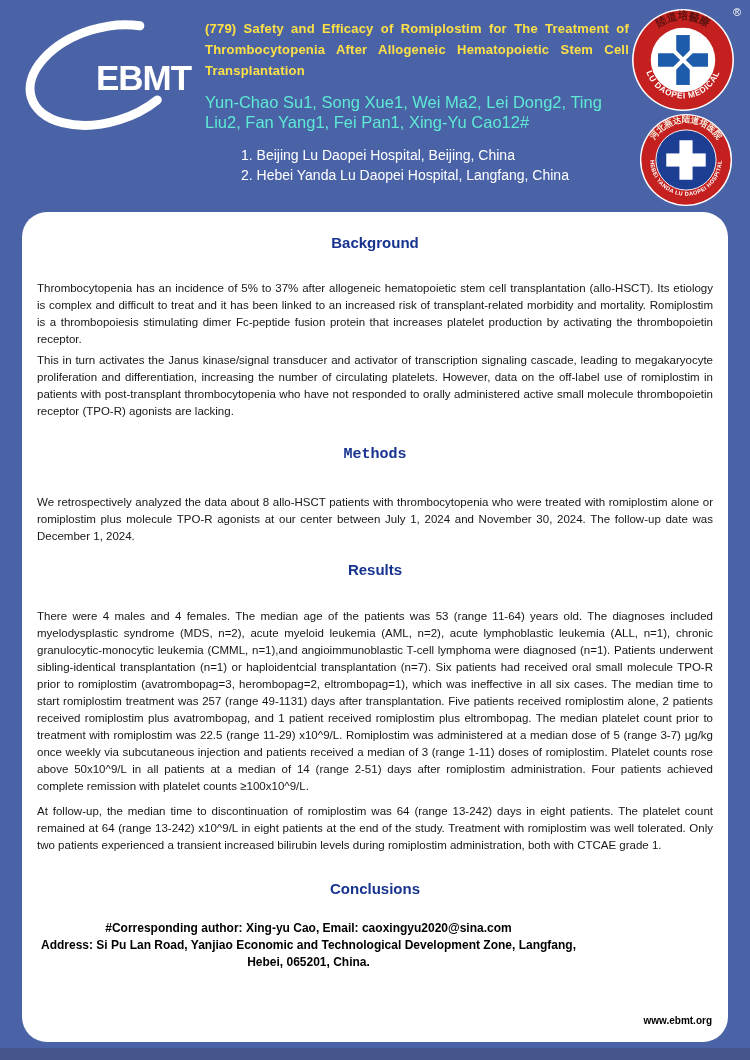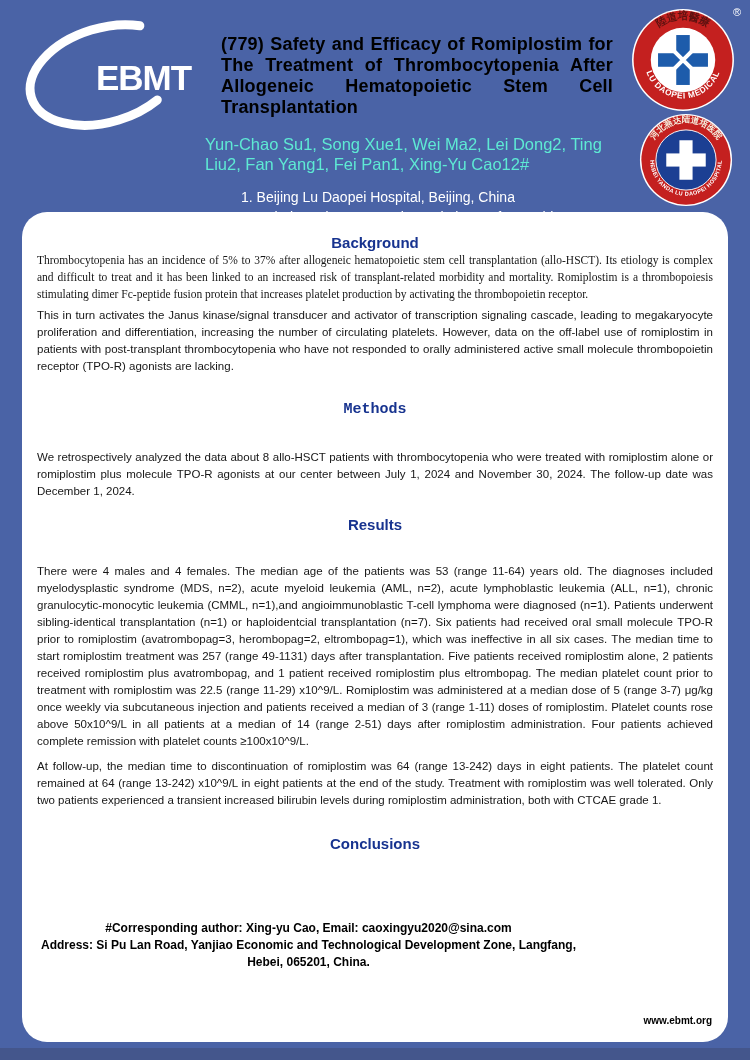--- a/index.html
+++ b/index.html
@@ -9,22 +9,22 @@
     background:#4a63a6;
   }
   .poster{position:relative;width:750px;height:1060px;background:#4a63a6;overflow:hidden;}
   .bottom-strip{position:absolute;left:0;bottom:0;width:750px;height:12px;background:#44568c;}
 
   
   .header{position:absolute;left:0;top:0;width:750px;height:212px;color:#fff;}
   .ebmt-logo{position:absolute;left:10px;top:12px;width:200px;height:130px;}
   .head-text{position:absolute;left:205px;top:18px;width:424px;}
   .poster-title{
-    margin:16px;font-size:18px;font-weight:bold;line-height:21px;
-    text-align:justify;color:#000000;letter-spacing:.2px;
+    margin:0;font-size:13px;font-weight:bold;line-height:21px;
+    text-align:justify;color:#fde047;letter-spacing:.2px;
   }
   .authors{margin:11px 0 12px 0;font-size:16.5px;line-height:20px;color:#5eead4;}
   .affiliations{margin:13px 0 0 36px;font-size:14px;line-height:20px;color:#fff;}
   .hosp-logo{position:absolute;}
   .hosp-logo.top{left:631px;top:8px;width:104px;height:104px;}
   .hosp-logo.bottom{left:639px;top:113px;width:94px;height:94px;}
   .reg-mark{position:absolute;left:733px;top:6px;font-size:11px;color:#fff;}
 
   
   .card{
@@ -37,21 +37,21 @@
     font-size:15px;font-weight:bold;line-height:18px;
   }
   .h-background{padding-top:22px;}
   .h-methods{margin-top:26px;font-family:Liberation Mono, monospace;}
   .h-results{margin-top:16px;}
   .h-conclusions{margin-top:26px;}
   .para{
     margin:0;color:#161616;font-size:11.5px;line-height:17px;
     text-align:justify;
   }
-  .p-bg1{margin-top:0;font-family:Liberation Serif, serif;}
+  .p-bg1{margin-top:28px;}
   .p-bg2{margin-top:4px;}
   .p-methods{margin-top:30px;}
   .p-res1{margin-top:29px;}
   .p-res2{margin-top:8px;}
   .p-conc{margin-top:25px;}
 
   .footer-block{
     position:absolute;left:0;top:708px;width:573px;text-align:center;
     font-size:12px;font-weight:bold;color:#000;line-height:17px;
   }

